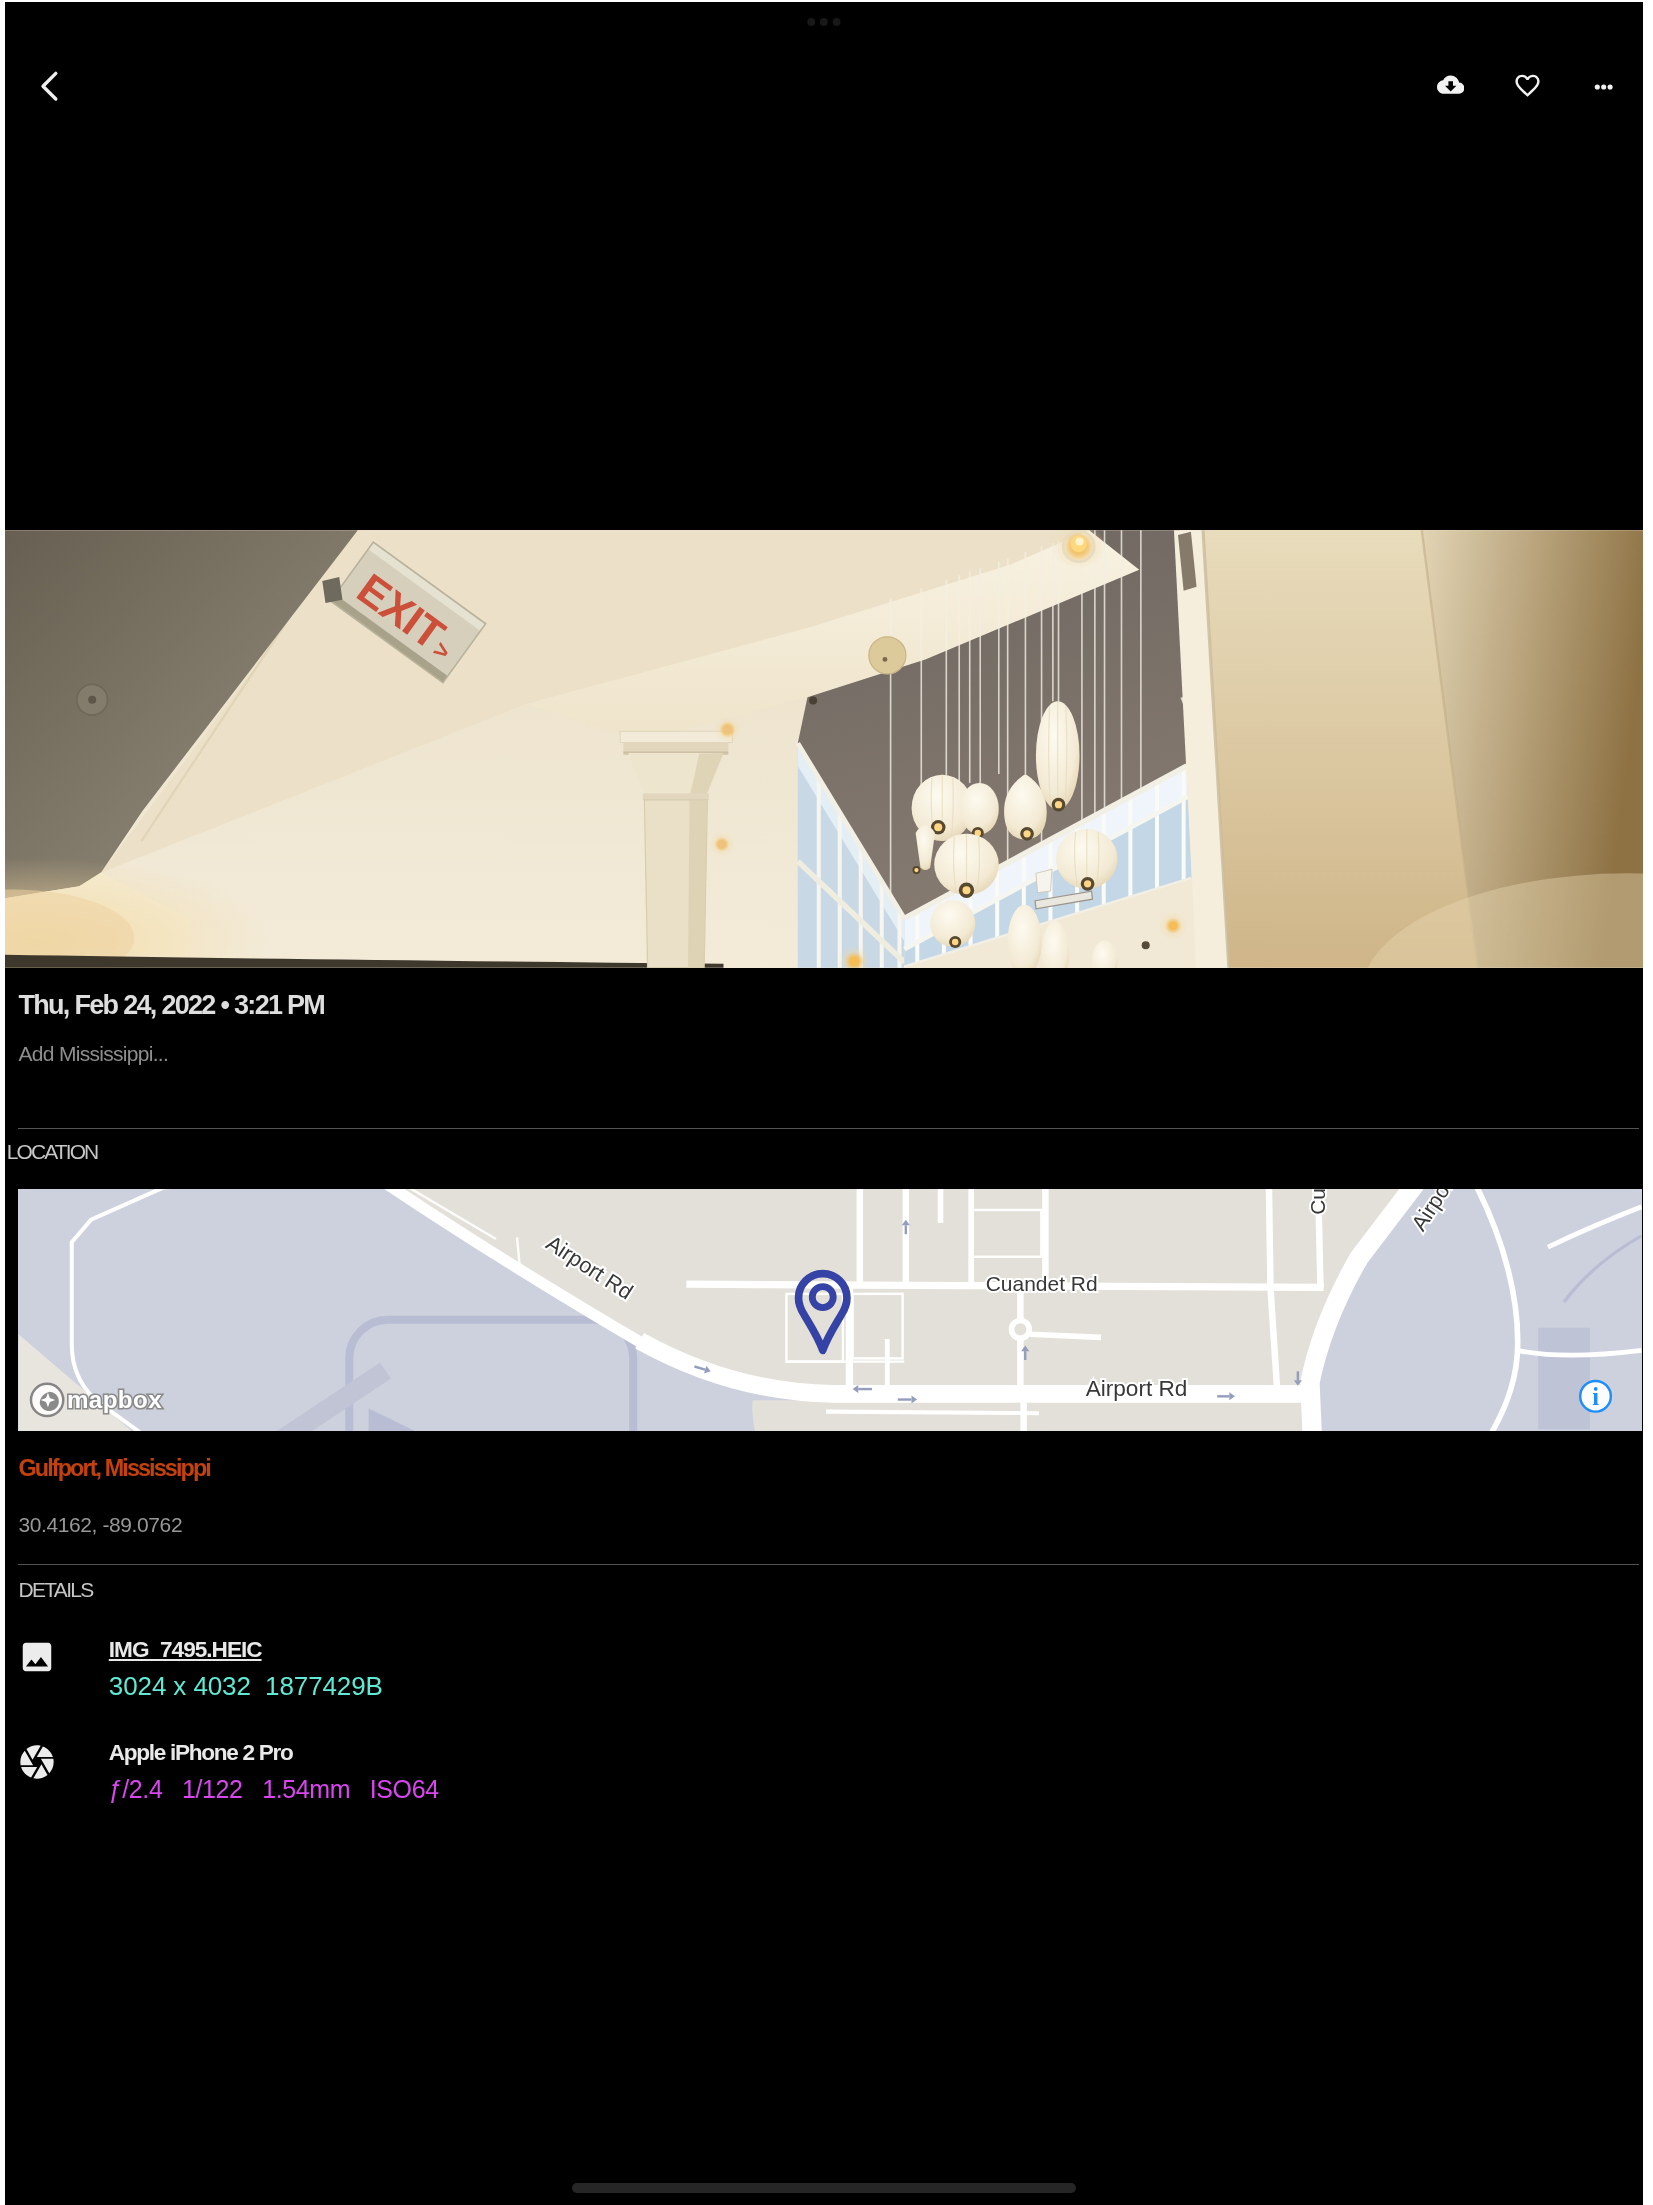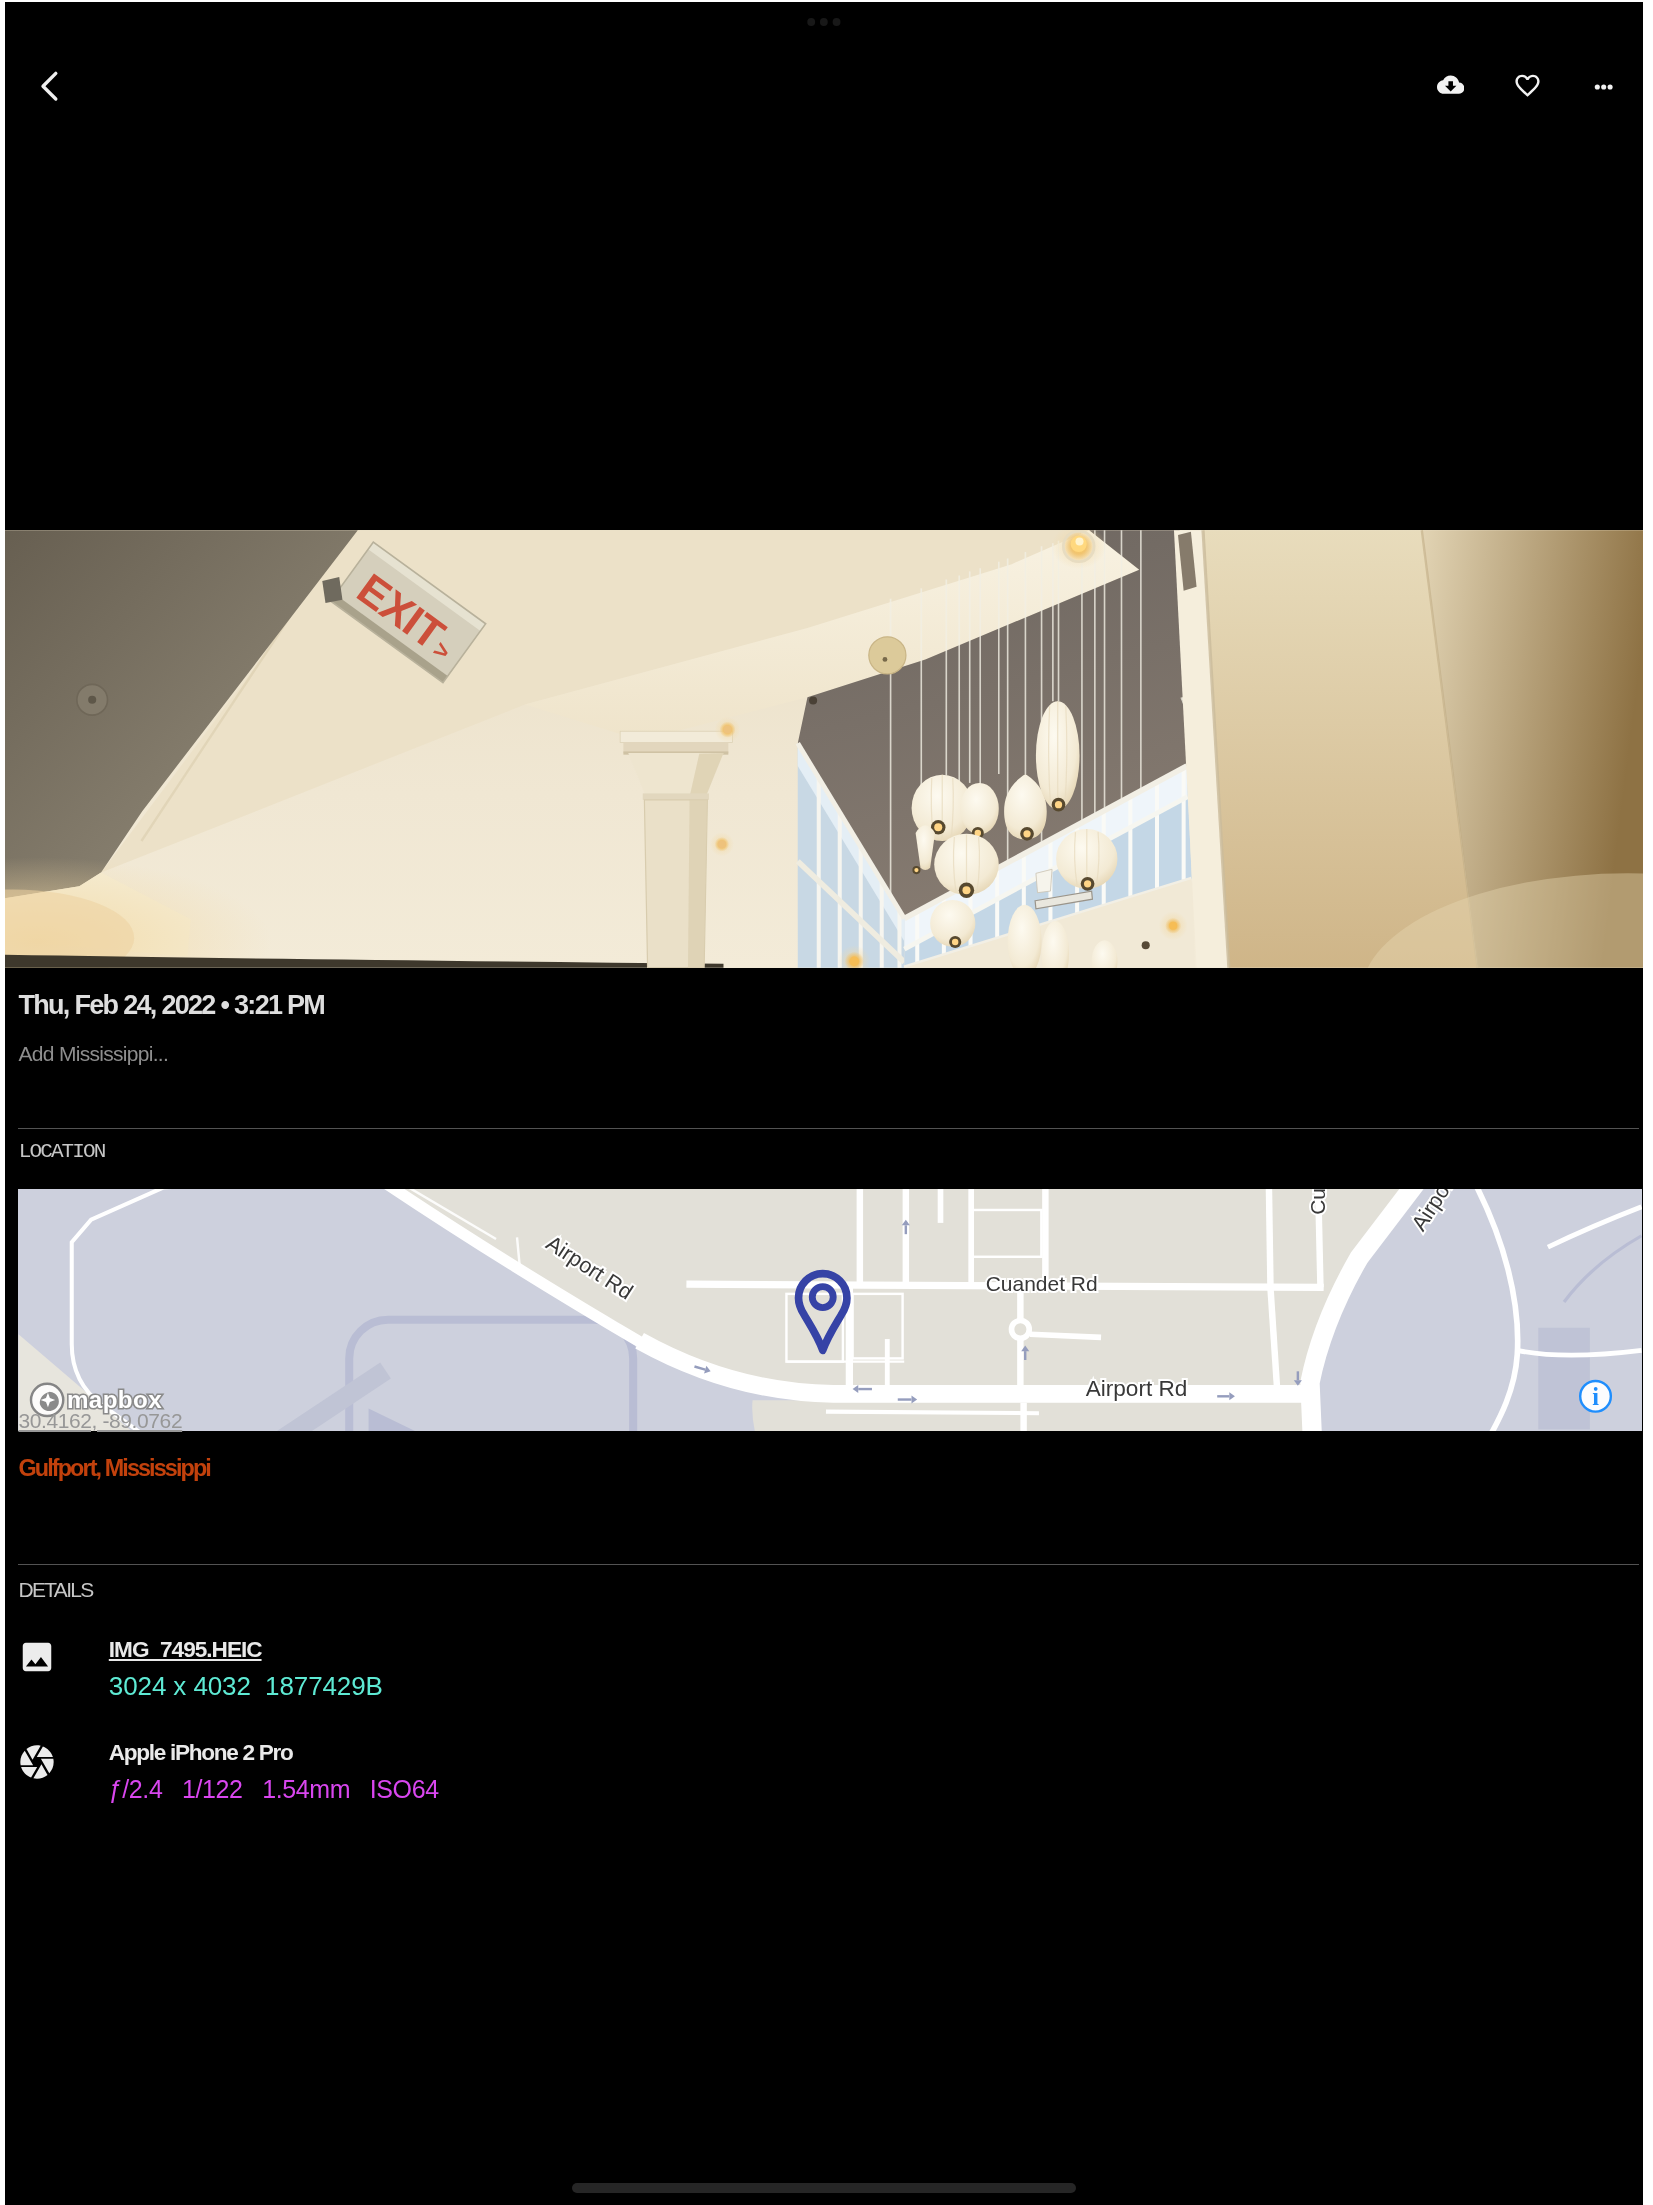--- a/index.html
+++ b/index.html
@@ -264,21 +264,21 @@
 <ellipse cx="1362" cy="534" rx="16" ry="26" fill="url(#gLamp)"></ellipse>
 </svg>
   </div>
 
   <div class="txt" style="left:13.7px;top:990px;font-size:27px;font-weight:700;letter-spacing:-1.7px;color:#dedede;text-align:right;">Thu, Feb 24, 2022 • 3:21 PM</div>
 
   <div class="txt" style="left:13.7px;top:1041px;font-size:21px;letter-spacing:-0.7px;color:#8e8e8e;">Add Mississippi...</div>
 
   <div class="abs" style="left:13.7px;top:1126px;width:1621px;height:1.6px;background:#535353;"></div>
 
-  <div class="txt" style="left:14px;top:1139px;font-size:21px;letter-spacing:-1.9px;color:#c6c6c6;font-family:Liberation Mono, monospace;">LOCATION</div>
+  <div class="txt" style="left:2px;top:1139px;font-size:21px;letter-spacing:-1.9px;color:#c6c6c6;">LOCATION</div>
 
   <div class="abs" style="left:13.7px;top:1187px;width:1624px;height:242px;overflow:hidden;background:#cdd0dd;" id="map">
     <svg width="1624" height="242" viewBox="0 0 2012 300" id="mapsvg">
 
 <rect x="0" y="0" width="2012" height="300" fill="#cdd0dd"></rect>
 
 <path d="M 450,-10 L 1745,-10 Q 1640,120 1603,235 L 1597,253 L 1005,253 Q 880,250 775,192 Z" fill="#e2e0d8"></path>
 
 <path d="M 910,262 Q 908,282 915,310 L 1603,310 L 1600,262 Z" fill="#e2e0d8"></path>
 
@@ -358,21 +358,21 @@
 <path d="M 36.5,252.5 L 38.9,259.1 L 45.5,261.5 L 38.9,263.9 L 36.5,270.5 L 34.1,263.9 L 27.5,261.5 L 34.1,259.1 Z" fill="#ffffff"></path>
 <text x="60" y="272" style="font-family:'Liberation Sans',sans-serif;font-size:30px;font-weight:bold;fill:#ffffff;paint-order:stroke;stroke:#8a8a8a;stroke-width:4px;letter-spacing:0.5px;">mapbox</text>
 
 <circle cx="1955" cy="257" r="19" fill="#fbfcfe" stroke="#1f8efd" stroke-width="3"></circle>
 <text x="1955" y="268" text-anchor="middle" style="font-family:'Liberation Serif',serif;font-size:30px;font-weight:bold;fill:#1f8efd;">i</text>
 </svg>
   </div>
 
   <div class="txt" style="left:13.7px;top:1455px;font-size:23.4px;font-weight:700;letter-spacing:-1.9px;color:#c2410c;">Gulfport, Mississippi</div>
 
-  <div class="txt" style="left:13.7px;top:1408px;font-size:21px;letter-spacing:-0.4px;color:#979797;text-decoration:underline;">30.4162, -89.0762</div>
+  <div class="txt" style="left:13.7px;top:1512px;font-size:21px;letter-spacing:-0.4px;color:#979797;">30.4162, -89.0762</div>
 
   <div class="abs" style="left:13.7px;top:1562px;width:1621px;height:1.6px;background:#535353;"></div>
 
   <div class="txt" style="left:13.7px;top:1577px;font-size:21px;letter-spacing:-1.7px;color:#c6c6c6;text-align:center;">DETAILS</div>
 
   <svg class="abs" style="left:13.7px;top:1636px;" width="38" height="38" viewBox="0 0 24 24">
     <path fill="#ececec" d="M21 19V5c0-1.1-.9-2-2-2H5c-1.1 0-2 .9-2 2v14c0 1.1.9 2 2 2h14c1.1 0 2-.9 2-2zM8.5 13.5l2.5 3.01L14.5 12l4.5 6H5l3.5-4.5z"></path>
   </svg>
 
   <div class="txt" style="left:104px;top:1637px;font-size:22.6px;font-weight:700;letter-spacing:-1px;color:#e9e9e9;text-decoration:underline;">IMG_7495.HEIC</div>

